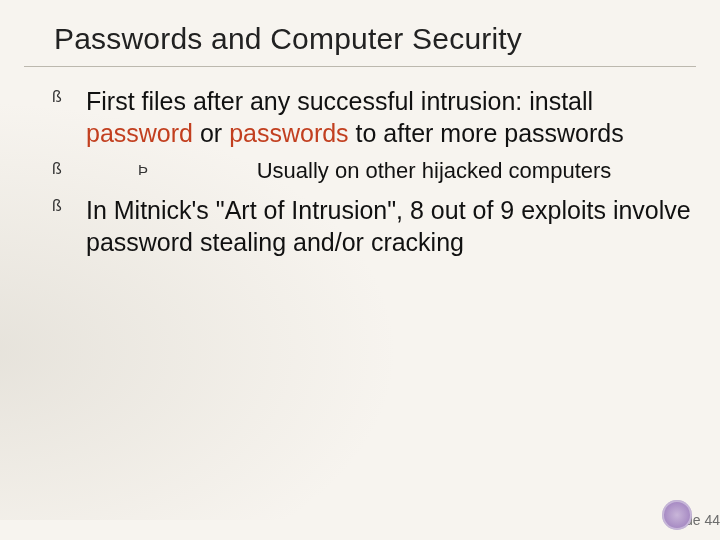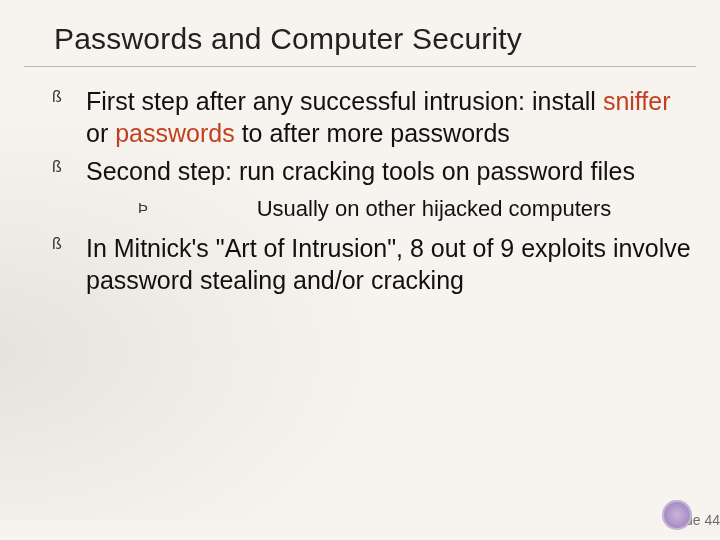--- a/index.html
+++ b/index.html
@@ -113,24 +113,23 @@
 
 <div class="slide">
   <div class="bg-fan"></div>
 
   <div class="title">Passwords and Computer Security</div>
   <hr class="title-rule">
 
   <div class="content">
     <ul class="top">
       <li>
-        <span>First step after any successful intrusion: install </span><span class="kw">sniffer</span><span> or </span><span class="kw">passwords</span><span> to after more passwords</span>
+        <span>First files after any successful intrusion: install </span><span class="kw">password</span><span> or </span><span class="kw">passwords</span><span> to after more passwords</span>
       </li>
       <li>
-        <span>Second step: run cracking tools on password files</span>
         <ul class="sub">
           <li>
             <span>Usually on other hijacked computers</span>
           </li>
         </ul>
       </li>
       <li>
         <span>In Mitnick's "Art of Intrusion", 8 out of 9 exploits involve password stealing and/or cracking</span>
       </li>
     </ul>

